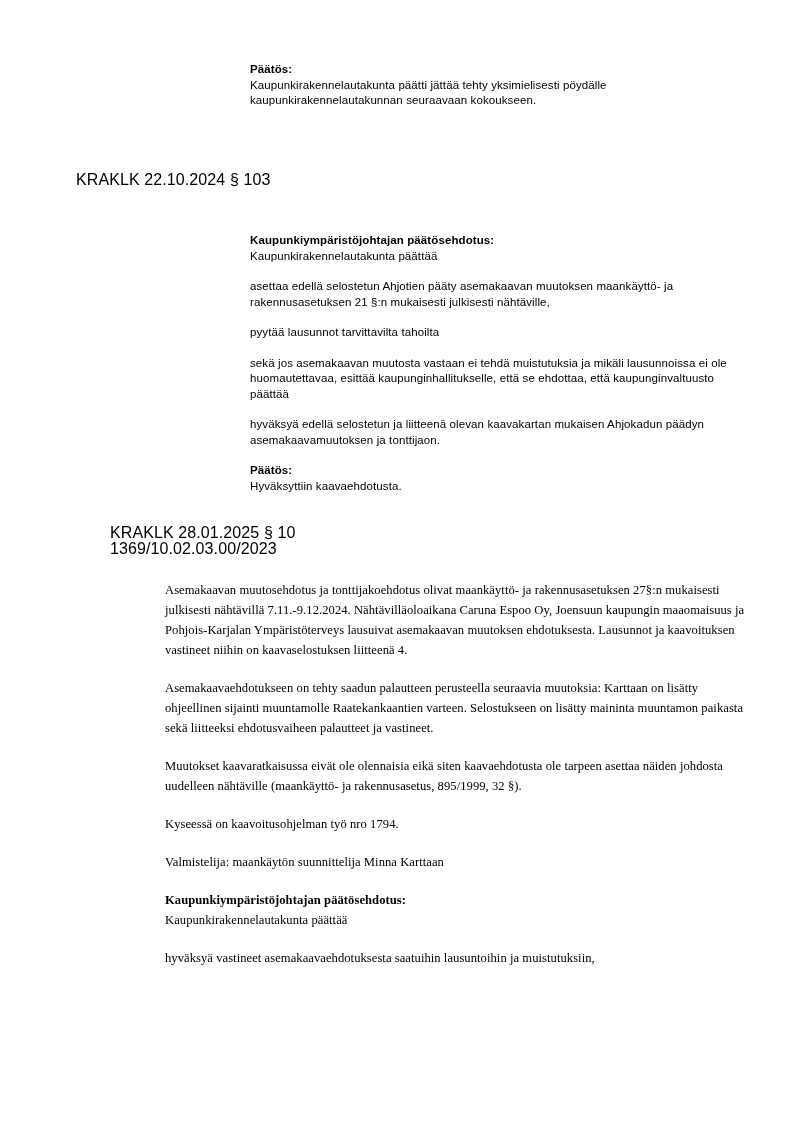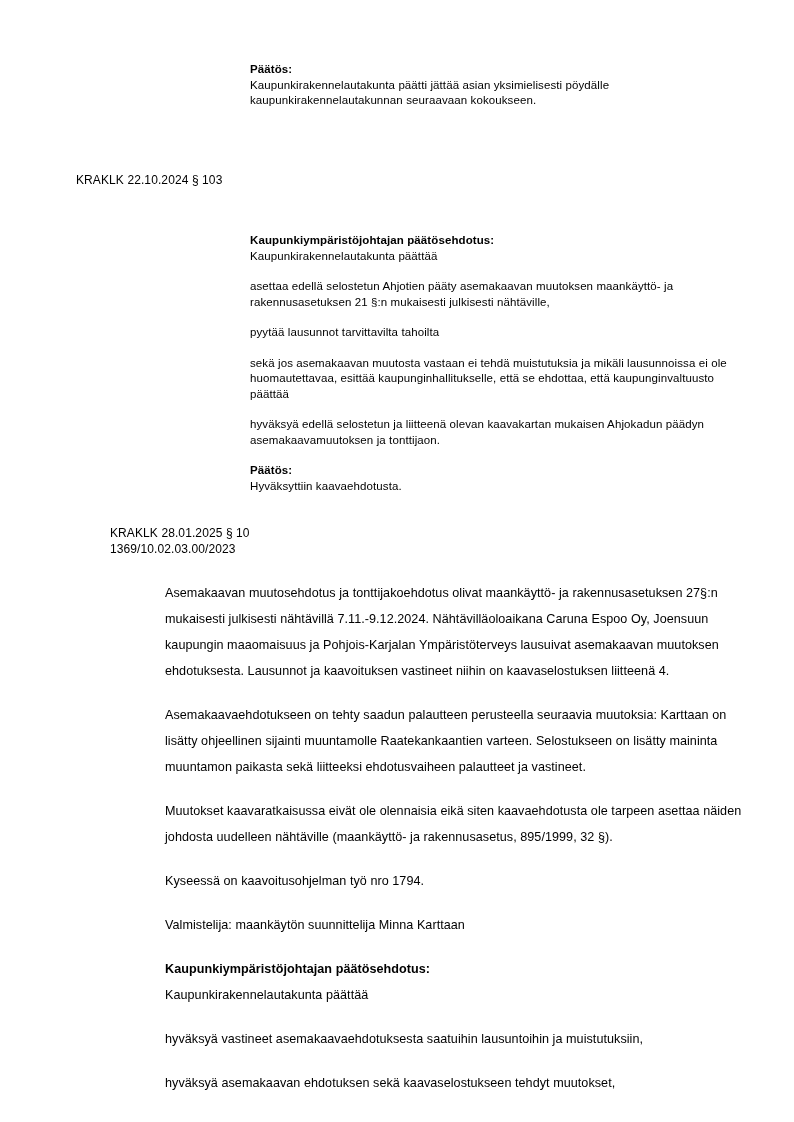--- a/index.html
+++ b/index.html
@@ -37,21 +37,21 @@
   .block-a .gap {
     height: 15px;
   }
   .bold {
     font-weight: bold;
   }
   
   .margin-code {
     position: absolute;
     left: 76px;
-    font-size: 12px;
+    font-size: 16px;
     line-height: 16px;
     letter-spacing: 0.1px;
     white-space: pre-line;
   }
   #code-1 { top: 172px; }
   #code-2 { top: 525px; margin-left: 34px; }
 
   
   .block-b {
     position: absolute;
@@ -72,39 +72,40 @@
   
   .block-c {
     position: absolute;
     left: 165px;
     top: 580px;
     width: 580px;
   }
   .block-c p {
     margin: 0;
     font-size: 12.6px;
-    line-height: 26px;
+    line-height: 20px;
     letter-spacing: 0.05px;
+    font-family: Liberation Serif, serif;
   }
   .block-c .gap {
     height: 18px;
   }
   .block-c .heading {
     font-weight: bold;
     font-size: 12.6px;
   }
 </style>
 </head>
 <body>
 
 <div class="page">
 
   <div class="block-a">
     <p class="bold">Päätös:</p>
-    <p>Kaupunkirakennelautakunta  päätti jättää asian yksimielisesti pöydälle kaupunkirakennelautakunnan  seuraavaan  kokoukseen.</p>
+    <p>Kaupunkirakennelautakunta  päätti jättää tehty yksimielisesti pöydälle kaupunkirakennelautakunnan  seuraavaan  kokoukseen.</p>
     <div class="gap"></div>
   </div>
 
   <div class="margin-code" id="code-1">KRAKLK 22.10.2024  § 103</div>
 
   <div class="block-b">
     <p class="bold">Kaupunkiympäristöjohtajan  päätösehdotus:</p>
     <p>Kaupunkirakennelautakunta  päättää</p>
     <div class="gap"></div>
     <p>asettaa edellä selostetun Ahjotien pääty asemakaavan  muutoksen maankäyttö- ja rakennusasetuksen  21 §:n mukaisesti julkisesti nähtäville,</p>
@@ -131,16 +132,15 @@
     <div class="gap"></div>
     <p>Kyseessä on kaavoitusohjelman työ nro 1794.</p>
     <div class="gap"></div>
     <p>Valmistelija: maankäytön suunnittelija Minna  Karttaan</p>
     <div class="gap"></div>
     <p class="heading">Kaupunkiympäristöjohtajan  päätösehdotus:</p>
     <p>Kaupunkirakennelautakunta  päättää</p>
     <div class="gap"></div>
     <p>hyväksyä vastineet asemakaavaehdotuksesta saatuihin lausuntoihin ja muistutuksiin,</p>
     <div class="gap"></div>
-    <p>hyväksyä asemakaavan ehdotuksen sekä kaavaselostukseen tehdyt muutokset,</p>
   </div>
 
 </div>
 
 </body></html>

